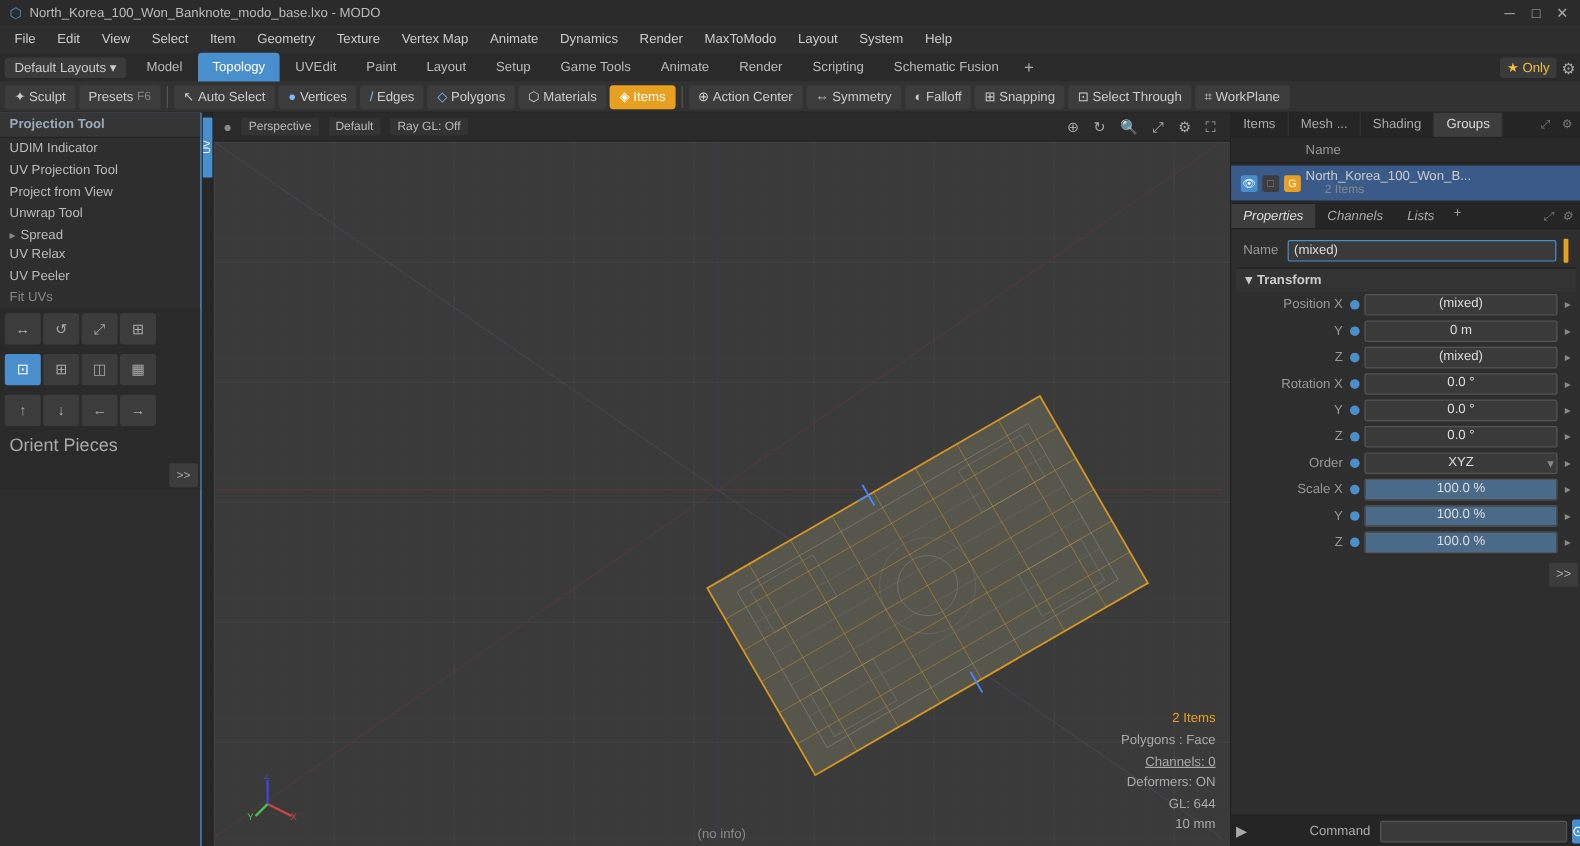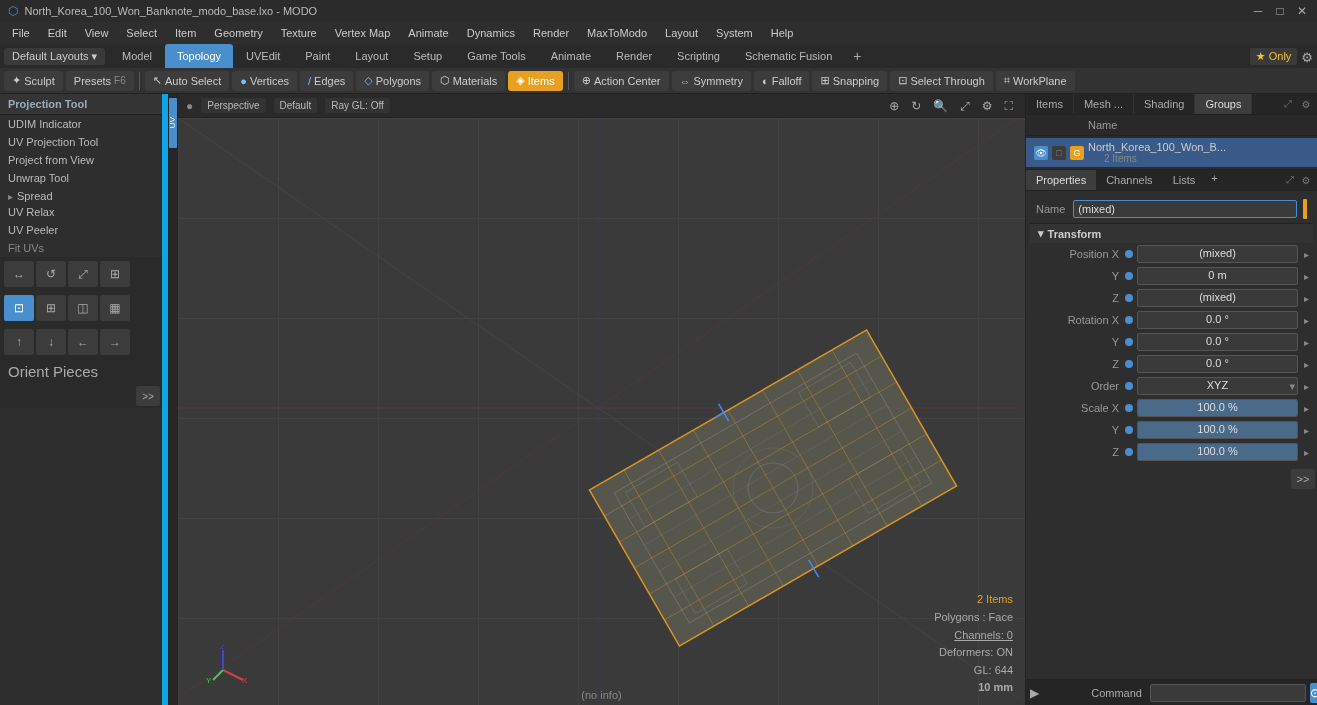--- a/index.html
+++ b/index.html
@@ -29,21 +29,21 @@
     
     #toolbar2 { background: #323232; height: 26px; display: flex; align-items: center; padding: 0 4px; gap: 3px; border-bottom: 1px solid #222; }
     .tool-btn { padding: 2px 8px; color: #ccc; cursor: pointer; font-size: 11px; background: #3c3c3c; border-radius: 3px; height: 20px; display: flex; align-items: center; gap: 3px; }
     .tool-btn.active { background: #e8a020; color: #fff; }
     .tool-separator { width: 1px; height: 18px; background: #555; margin: 0 2px; }
 
     
     #main-layout { display: flex; height: calc(705px - 22px - 22px - 24px - 26px); }
 
     
-    #left-panel { width: 168px; background: #c4b5fd; border-right: 6px solid #0ea5e9; display: flex; flex-direction: column; }
+    #left-panel { width: 168px; background: #c4b5fd; border-right: 1px solid #0ea5e9; display: flex; flex-direction: column; }
     #left-top { background: #2e2e2e; flex: 1; overflow: hidden; }
     .left-panel-item { padding: 3px 8px; color: #bbb; cursor: pointer; font-size: 11px; white-space: nowrap; }
     .left-panel-header { padding: 4px 8px; color: #9ab; font-size: 11px; font-weight: bold; background: #353535; border-bottom: 1px solid #222; }
     #left-icons-row1 { display: flex; padding: 4px; gap: 2px; background: #2a2a2a; flex-wrap: wrap; }
     #left-icons-row2 { display: flex; padding: 4px; gap: 2px; background: #2a2a2a; flex-wrap: wrap; }
     #left-arrows { display: flex; padding: 4px; gap: 2px; background: #2a2a2a; }
     .icon-btn { width: 30px; height: 26px; background: #3c3c3c; border-radius: 2px; display: flex; align-items: center; justify-content: center; cursor: pointer; color: #aaa; font-size: 12px; }
     #orient-pieces { padding: 4px 8px; color: #aaa; font-size: 15px; background: #2a2a2a; }
     #left-collapse { display: flex; justify-content: flex-end; padding: 2px; background: #2a2a2a; }
     .collapse-btn { width: 24px; height: 20px; background: #3c3c3c; display: flex; align-items: center; justify-content: center; cursor: pointer; color: #aaa; font-size: 10px; border-radius: 2px; }
@@ -73,21 +73,21 @@
     #groups-list { padding: 2px 0; }
     .group-row { display: flex; align-items: center; padding: 3px 8px; cursor: pointer; gap: 4px; }
     .group-row.selected { background: #3a5a8a; }
     .group-eye { width: 14px; height: 14px; border-radius: 2px; background: #4a8fcd; display: flex; align-items: center; justify-content: center; font-size: 9px; color: white; cursor: pointer; }
     .group-lock { width: 14px; height: 14px; border-radius: 2px; background: #3c3c3c; display: flex; align-items: center; justify-content: center; font-size: 9px; color: #888; cursor: pointer; }
     .group-name { font-size: 11px; color: #ccc; }
     #group-icon { width: 14px; height: 14px; background: #e8a020; border-radius: 2px; display: flex; align-items: center; justify-content: center; font-size: 9px; color: white; }
 
     
     #props-panel { border-top: 1px solid #222; flex: 1; overflow-y: auto; }
-    #props-tabs { display: flex; background: #252525; border-bottom: 1px solid #222; }
+    #props-tabs { display: flex; background: #252525; border-bottom: 1px solid #222; font-style: italic; }
     .props-tab { padding: 4px 10px; font-size: 11px; color: #aaa; cursor: pointer; }
     .props-tab.active { background: #3d3d3d; color: #ddd; }
     #props-tab-plus { color: #aaa; padding: 2px 6px; cursor: pointer; }
     #props-content { padding: 4px; }
     .props-row { display: flex; align-items: center; padding: 2px 4px; gap: 4px; }
     .props-label { color: #999; font-size: 11px; width: 85px; text-align: right; flex-shrink: 0; }
     .props-input-full { flex: 1; background: #3a3a3a; border: 1px solid #4a8fcd; border-radius: 2px; height: 18px; padding: 0 4px; color: #ddd; font-size: 11px; display: flex; align-items: center; }
     .props-dot { width: 8px; height: 8px; border-radius: 50%; background: #5a5a5a; margin-left: 2px; flex-shrink: 0; cursor: pointer; }
     .props-dot.active { background: #4a8fcd; }
     .props-arrow { color: #888; font-size: 10px; cursor: pointer; margin-left: 2px; }
@@ -347,21 +347,21 @@
         </g>
       </svg>
 
       
       <div id="viewport-info">
         <div style="color:#e8a020;">2 Items</div>
         <div style="color:#aaa;">Polygons : Face</div>
         <div style="color:#aaa;text-decoration:underline;">Channels: 0</div>
         <div style="color:#aaa;">Deformers: ON</div>
         <div style="color:#aaa;">GL: 644</div>
-        <div style="color:#aaa;font-weight:bold;">10 mm</div>
+        <div style="color:#aaa;">10 mm</div>
       </div>
 
       
       <div id="viewport-axes">
         <svg width="50" height="50" xmlns="http://www.w3.org/2000/svg">
           <line x1="25" y1="25" x2="45" y2="35" stroke="#cc4444" stroke-width="2"></line>
           <line x1="25" y1="25" x2="15" y2="35" stroke="#44cc44" stroke-width="2"></line>
           <line x1="25" y1="25" x2="25" y2="5" stroke="#4444cc" stroke-width="2"></line>
           <text x="44" y="38" fill="#cc4444" font-size="8">X</text>
           <text x="8" y="38" fill="#44cc44" font-size="8">Y</text>

